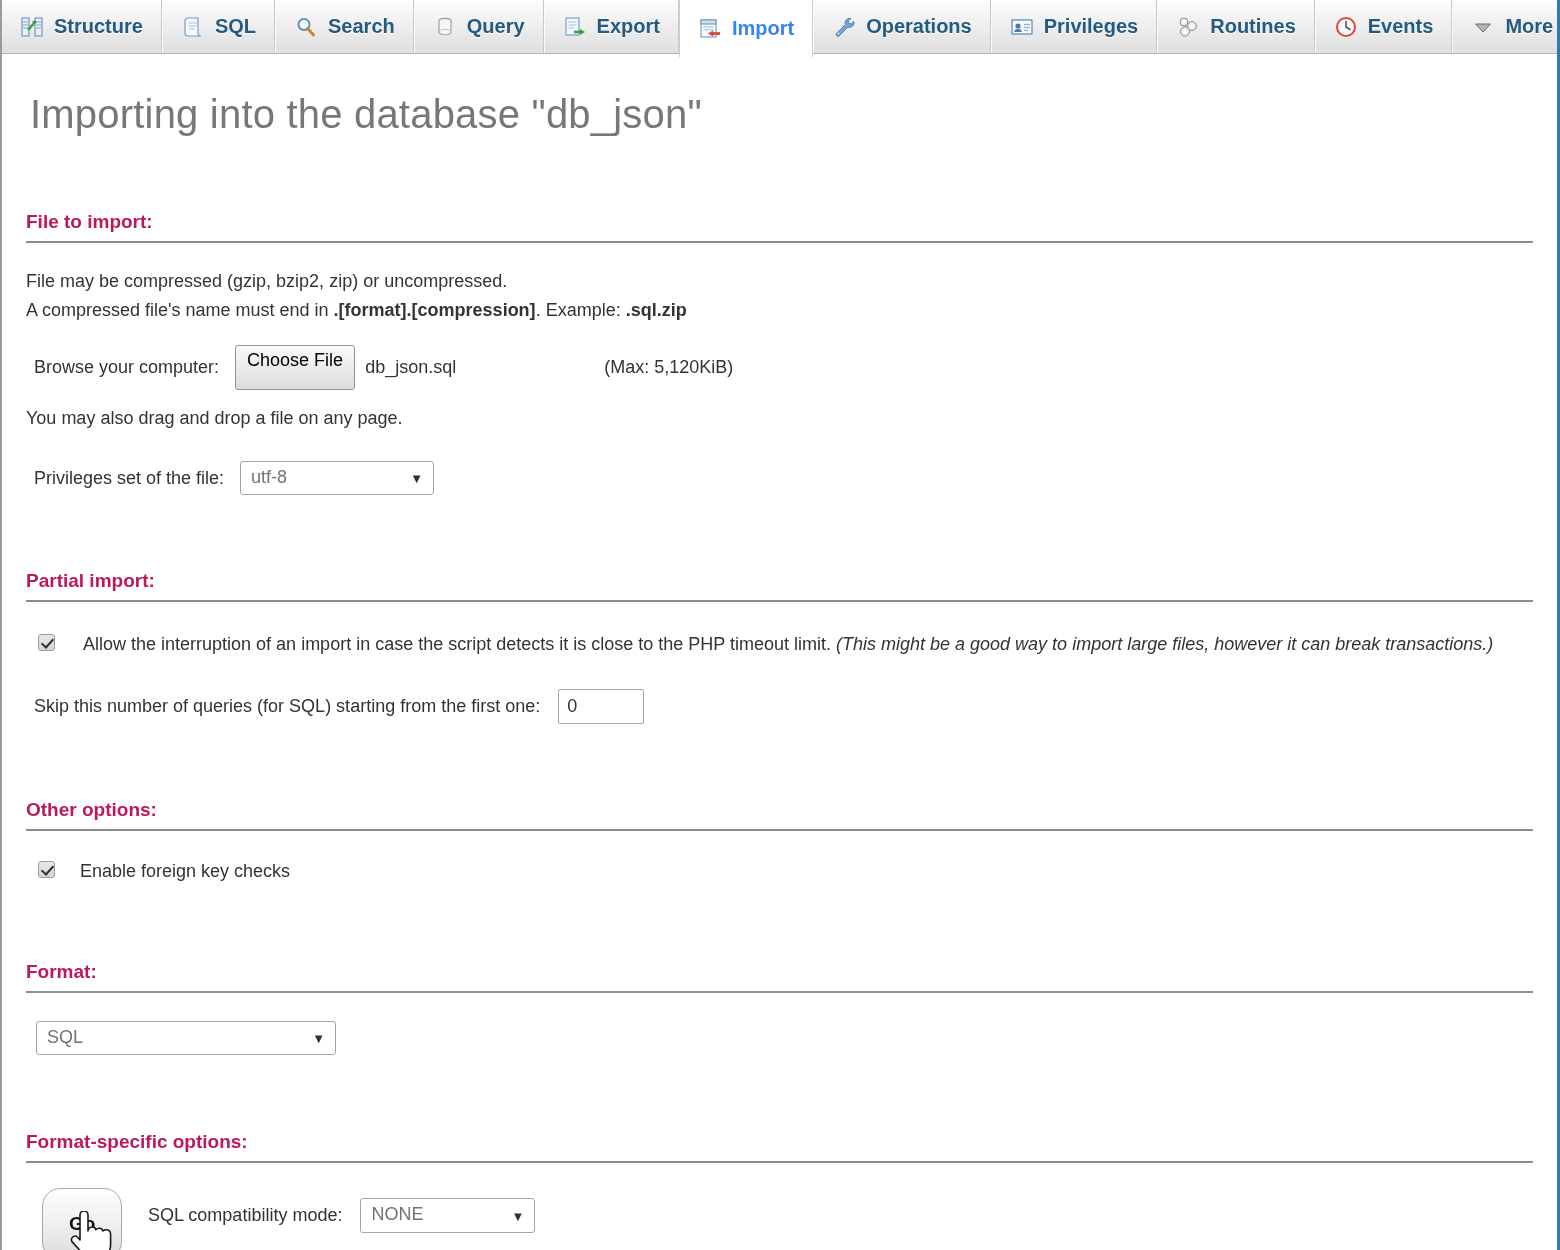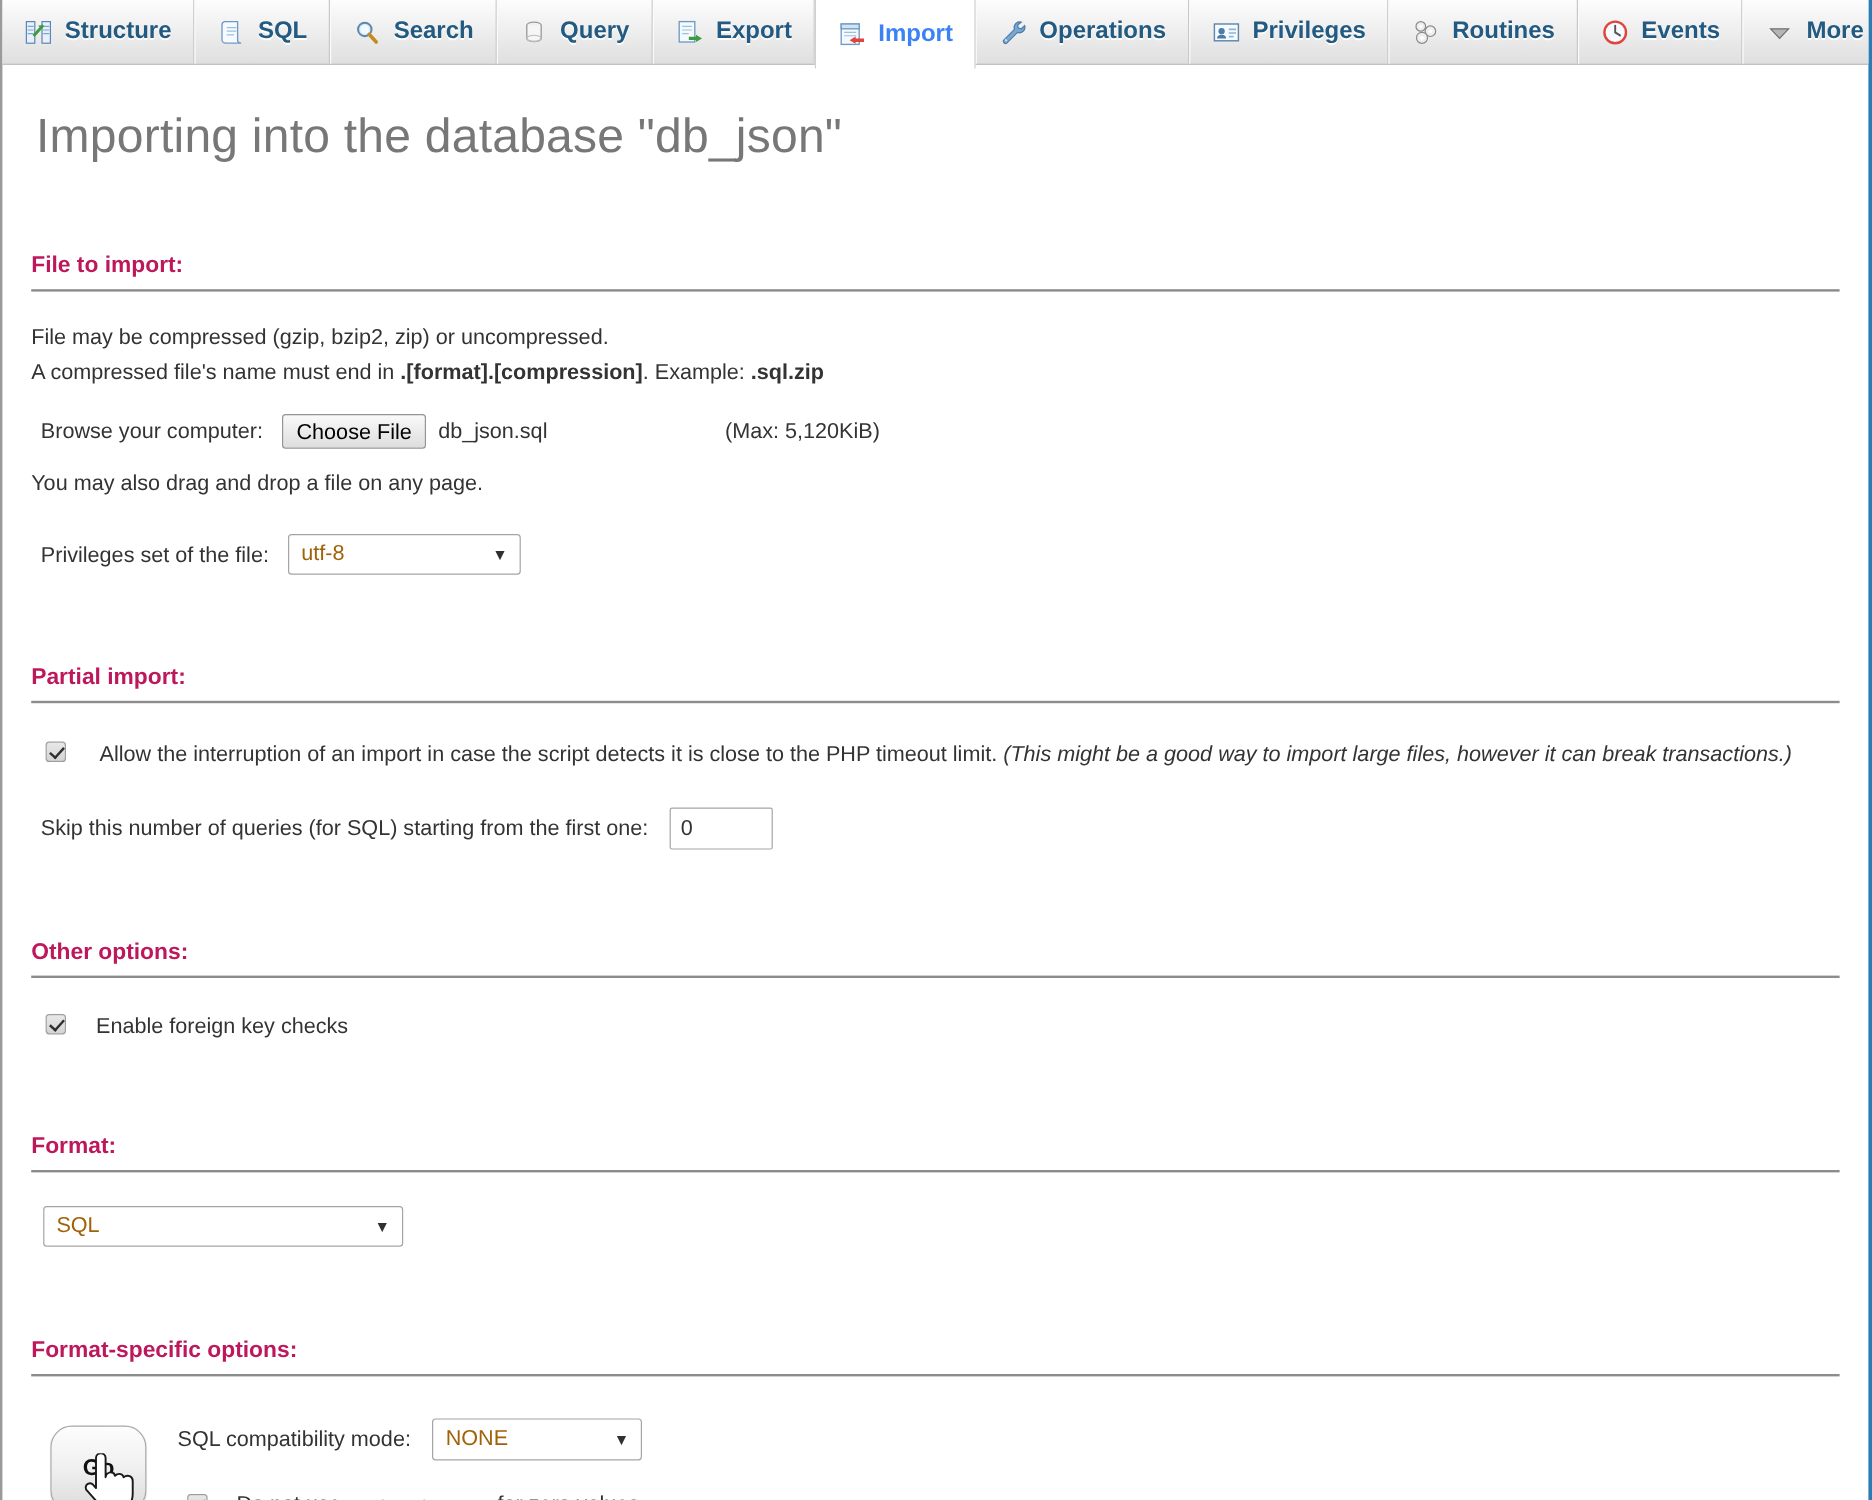--- a/index.html
+++ b/index.html
@@ -124,21 +124,21 @@
     padding-left: 8px;
     font-size: 18px;
   }
   .choose-file-btn {
     font-family: "Liberation Sans", sans-serif;
     font-size: 18px;
     color: #000000;
     background: linear-gradient(to bottom, #fafafa 0%, #ebebeb 50%, #dddddd 100%);
     border: 1px solid #949494;
     border-radius: 3px;
-    padding: 4px 11px 3px 11px;
+    padding: 4px 11px 19px 11px;
     margin-left: 16px;
     cursor: pointer;
     line-height: 1.15;
   }
   .file-name { margin-left: 10px; }
   .max-note { margin-left: 148px; color: #333333; }
 
   .drag-note { margin-top: 15px; font-size: 18px; }
 
   .charset-row {
@@ -148,21 +148,21 @@
     padding-left: 8px;
     font-size: 18px;
   }
   .charset-row .lbl { margin-right: 16px; }
 
   select.sel {
     -webkit-appearance: none;
     appearance: none;
     font-family: "Liberation Sans", sans-serif;
     font-size: 18px;
-    color: #a16207;
+    color: #737373;
     background: #ffffff;
     border: 1px solid #a5a5a5;
     border-radius: 3px;
     padding: 5px 34px 6px 10px;
     cursor: pointer;
     line-height: 1.2;
   }
   .sel-wrap { position: relative; display: inline-block; }
   .sel-wrap::after {
     content: "\25BC";

